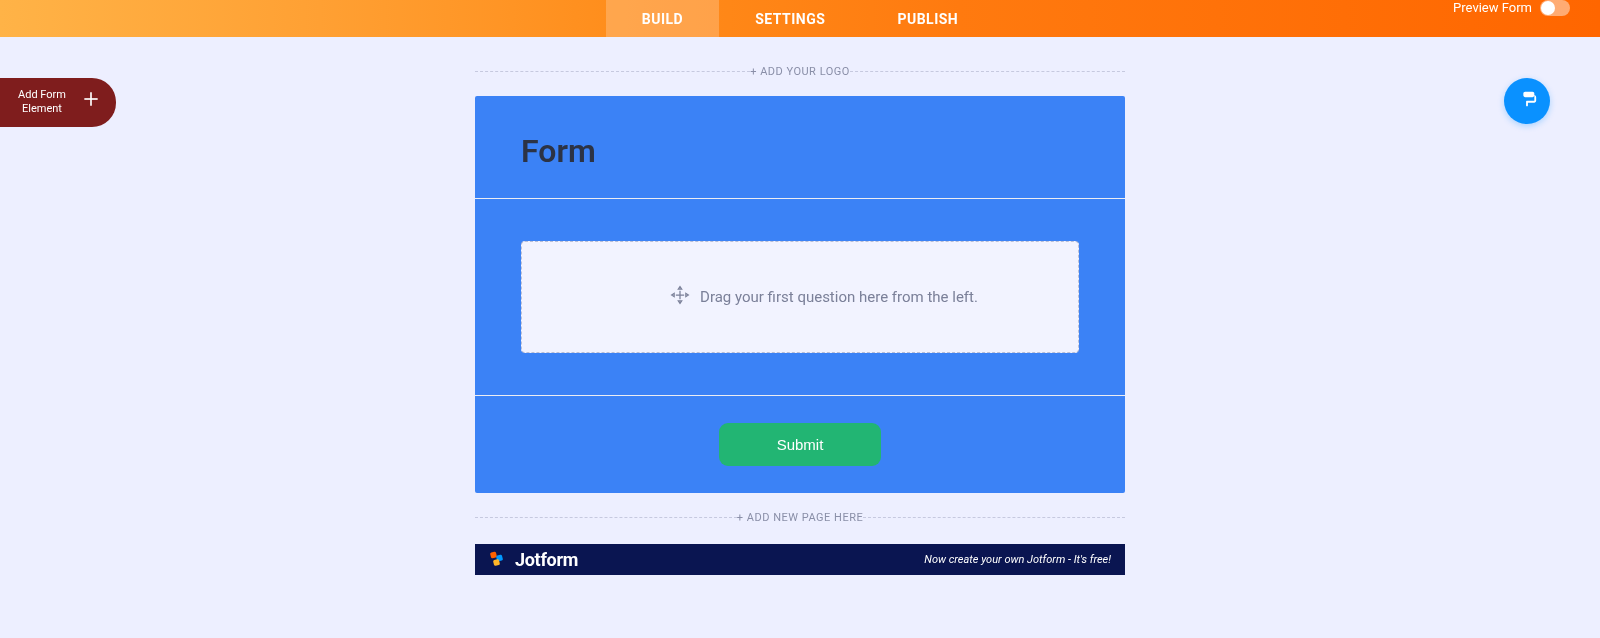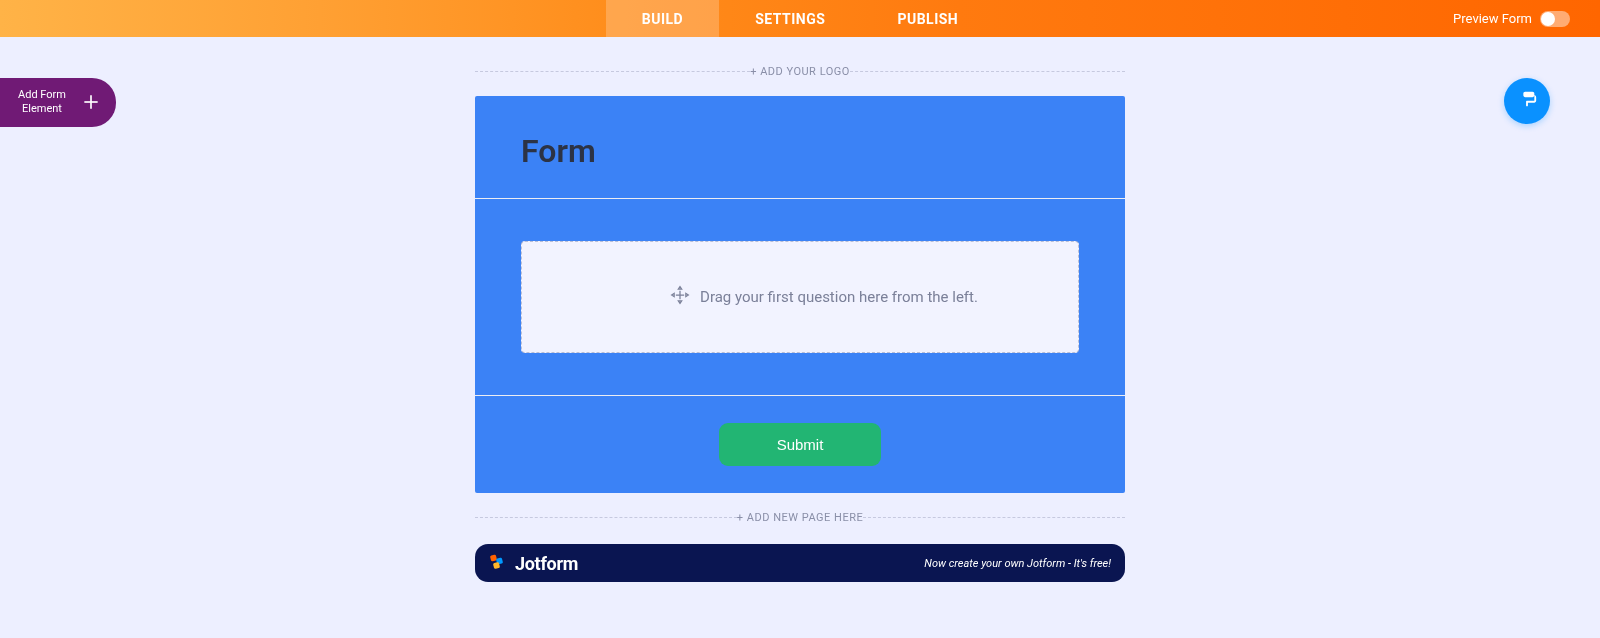--- a/index.html
+++ b/index.html
@@ -35,21 +35,21 @@
     }
     .nav-tab.active {
       background: rgba(255,255,255,0.22);
     }
     .preview-group {
       position: absolute;
       right: 30px;
       top: 0;
       bottom: 0;
       display: flex;
-      align-items: center;
+      align-items: flex-start;
       gap: 8px;
     }
     .preview-label {
       color: #fff;
       font-size: 13px;
     }
     .toggle {
       width: 30px;
       height: 16px;
       background: rgba(255,255,255,0.45);
@@ -63,25 +63,24 @@
       background: #fff;
       border-radius: 50%;
       position: absolute;
       top: 1px;
       left: 1px;
     }
     .add-element-btn {
       position: absolute;
       left: 0;
       top: 78px;
-      background: #701a75;
+      background: #7f1d1d;
       border-radius: 0 24px 24px 0;
       padding: 10px 14px 10px 18px;
       display: flex;
-      align-items: center;
       gap: 14px;
       cursor: pointer;
       color: #fff;
     }
     .add-element-text {
       font-size: 11px;
       line-height: 1.3;
       text-align: center;
       white-space: pre-line;
     }
@@ -172,28 +171,27 @@
     .submit-btn {
       background: #22b573;
       color: #fff;
       border: none;
       padding: 13px 58px;
       font-size: 15px;
       border-radius: 9px;
       cursor: pointer;
     }
     .bottom-bar {
-      height: 38px;
+      height: 31px;
       background: #0a1551;
       display: flex;
       align-items: center;
       padding: 0 14px;
       justify-content: space-between;
       margin-top: 20px;
-      border-radius: 13px;
     }
     .logo-group {
       display: flex;
       align-items: center;
       gap: 8px;
     }
     .logo-text {
       color: #fff;
       font-weight: 700;
       font-size: 18px;

